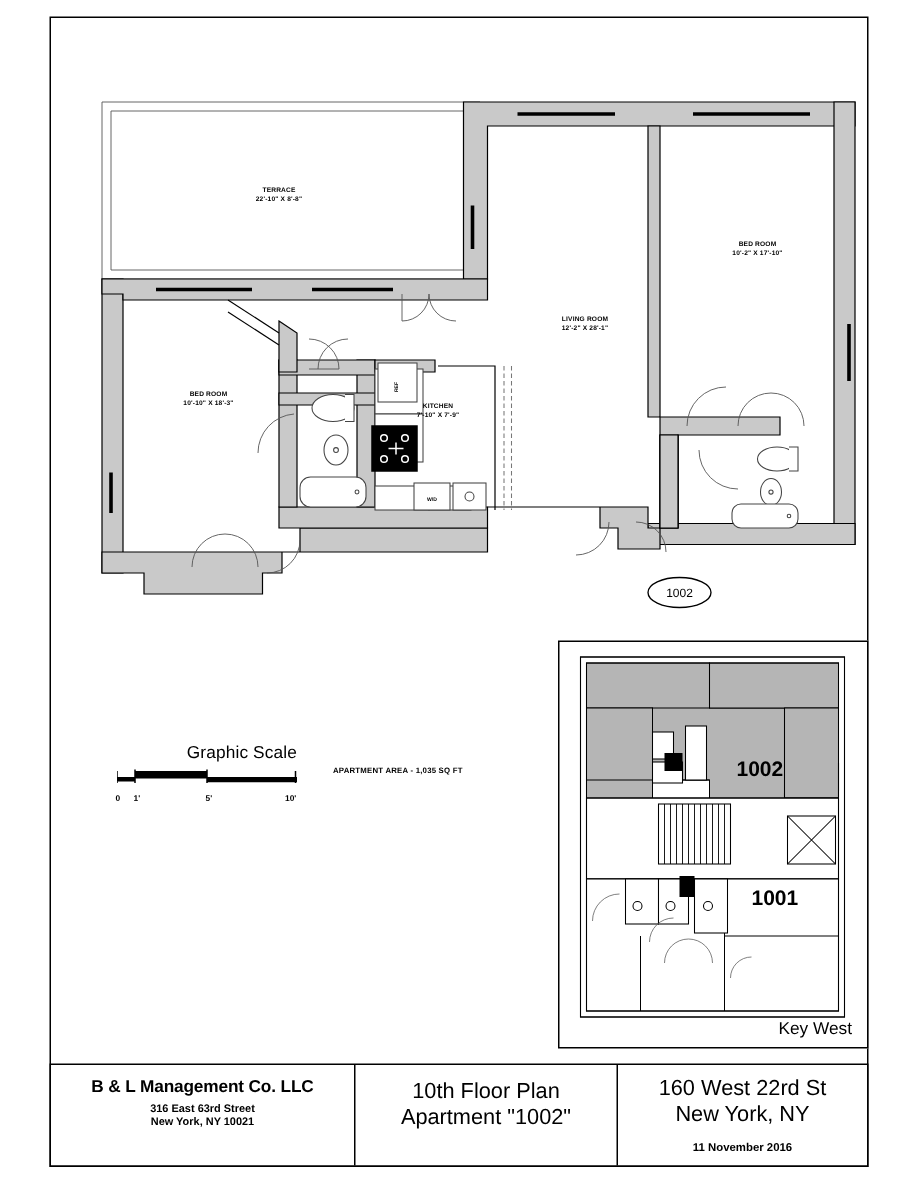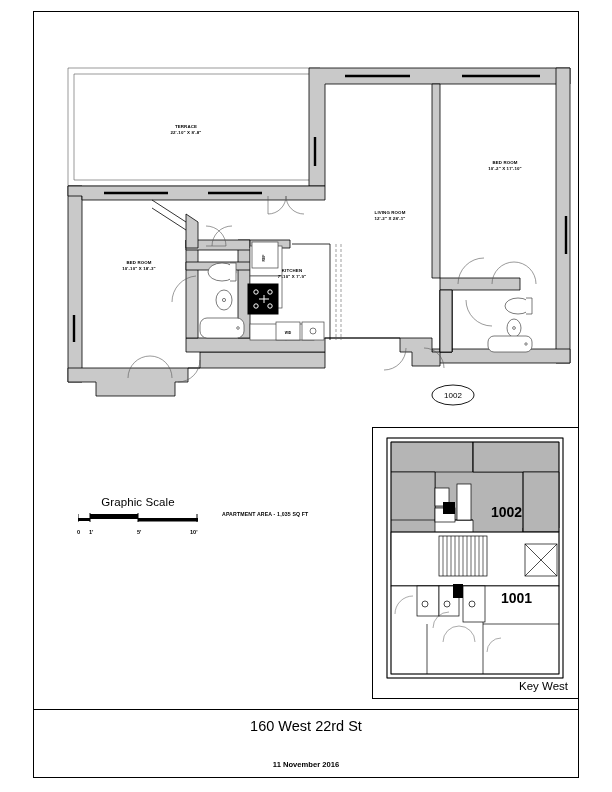--- a/index.html
+++ b/index.html
@@ -27,21 +27,21 @@
   .tb-mid{width:175px;border-right:1px solid #000;text-align:center;padding-top:10px;}
   .tb-right{flex:1;text-align:center;padding-top:8px;}
   .co-name{font-size:11.5px;font-weight:bold;letter-spacing:-0.1px;}
   .co-addr{font-size:7.3px;font-weight:bold;line-height:9px;margin-top:3px;}
   .tb-title{font-size:14.5px;line-height:17px;}
   .tb-addr{font-size:14.5px;line-height:17px;}
   .tb-date{font-size:7.6px;font-weight:bold;position:absolute;left:0;right:0;bottom:8px;}
 
   
   .gscale{position:absolute;left:78px;top:496px;width:120px;}
-  .gscale-label{font-size:11.5px;text-align:center;margin-bottom:3px;letter-spacing:0.1px;}
+  .gscale-label{font-size:11.5px;text-align:right;margin-bottom:3px;letter-spacing:0.1px;}
   .gscale-ticks{position:relative;height:11px;font-size:5.6px;font-weight:bold;}
   .gscale-ticks span{position:absolute;top:0;}
   .area-note{
     position:absolute;left:222px;top:511px;font-size:5.2px;font-weight:bold;
     letter-spacing:0.15px;white-space:nowrap;
   }
   
   .keyplan-box{
     position:absolute;left:372px;top:427px;width:207px;height:272px;
     border:1px solid #000;box-sizing:border-box;background:#fff;
@@ -318,17 +318,29 @@
     </g>
   </svg>
 
   <div class="kp-unit" style="left:118px;top:76px;">1002</div>
   <div class="kp-unit" style="left:128px;top:162px;">1001</div>
 
   <div class="keyplan-label">Key West</div>
 </div>
 
 <div class="titleblock">
+  <div class="tb-cell tb-left">
+    <div class="co-name">B &amp; L Management Co. LLC</div>
+    <div class="co-addr">
+      <div>316 East 63rd Street</div>
+      <div>New York, NY  10021</div>
+    </div>
+  </div>
+  <div class="tb-cell tb-mid">
+    <div class="tb-title">10th Floor Plan</div>
+    <div class="tb-title">Apartment "1002"</div>
+  </div>
   <div class="tb-cell tb-right">
     <div class="tb-addr">160 West 22rd St</div>
+    <div class="tb-addr">New York, NY</div>
     <div class="tb-date">11 November 2016</div>
   </div>
 </div>
 
 </body></html>

